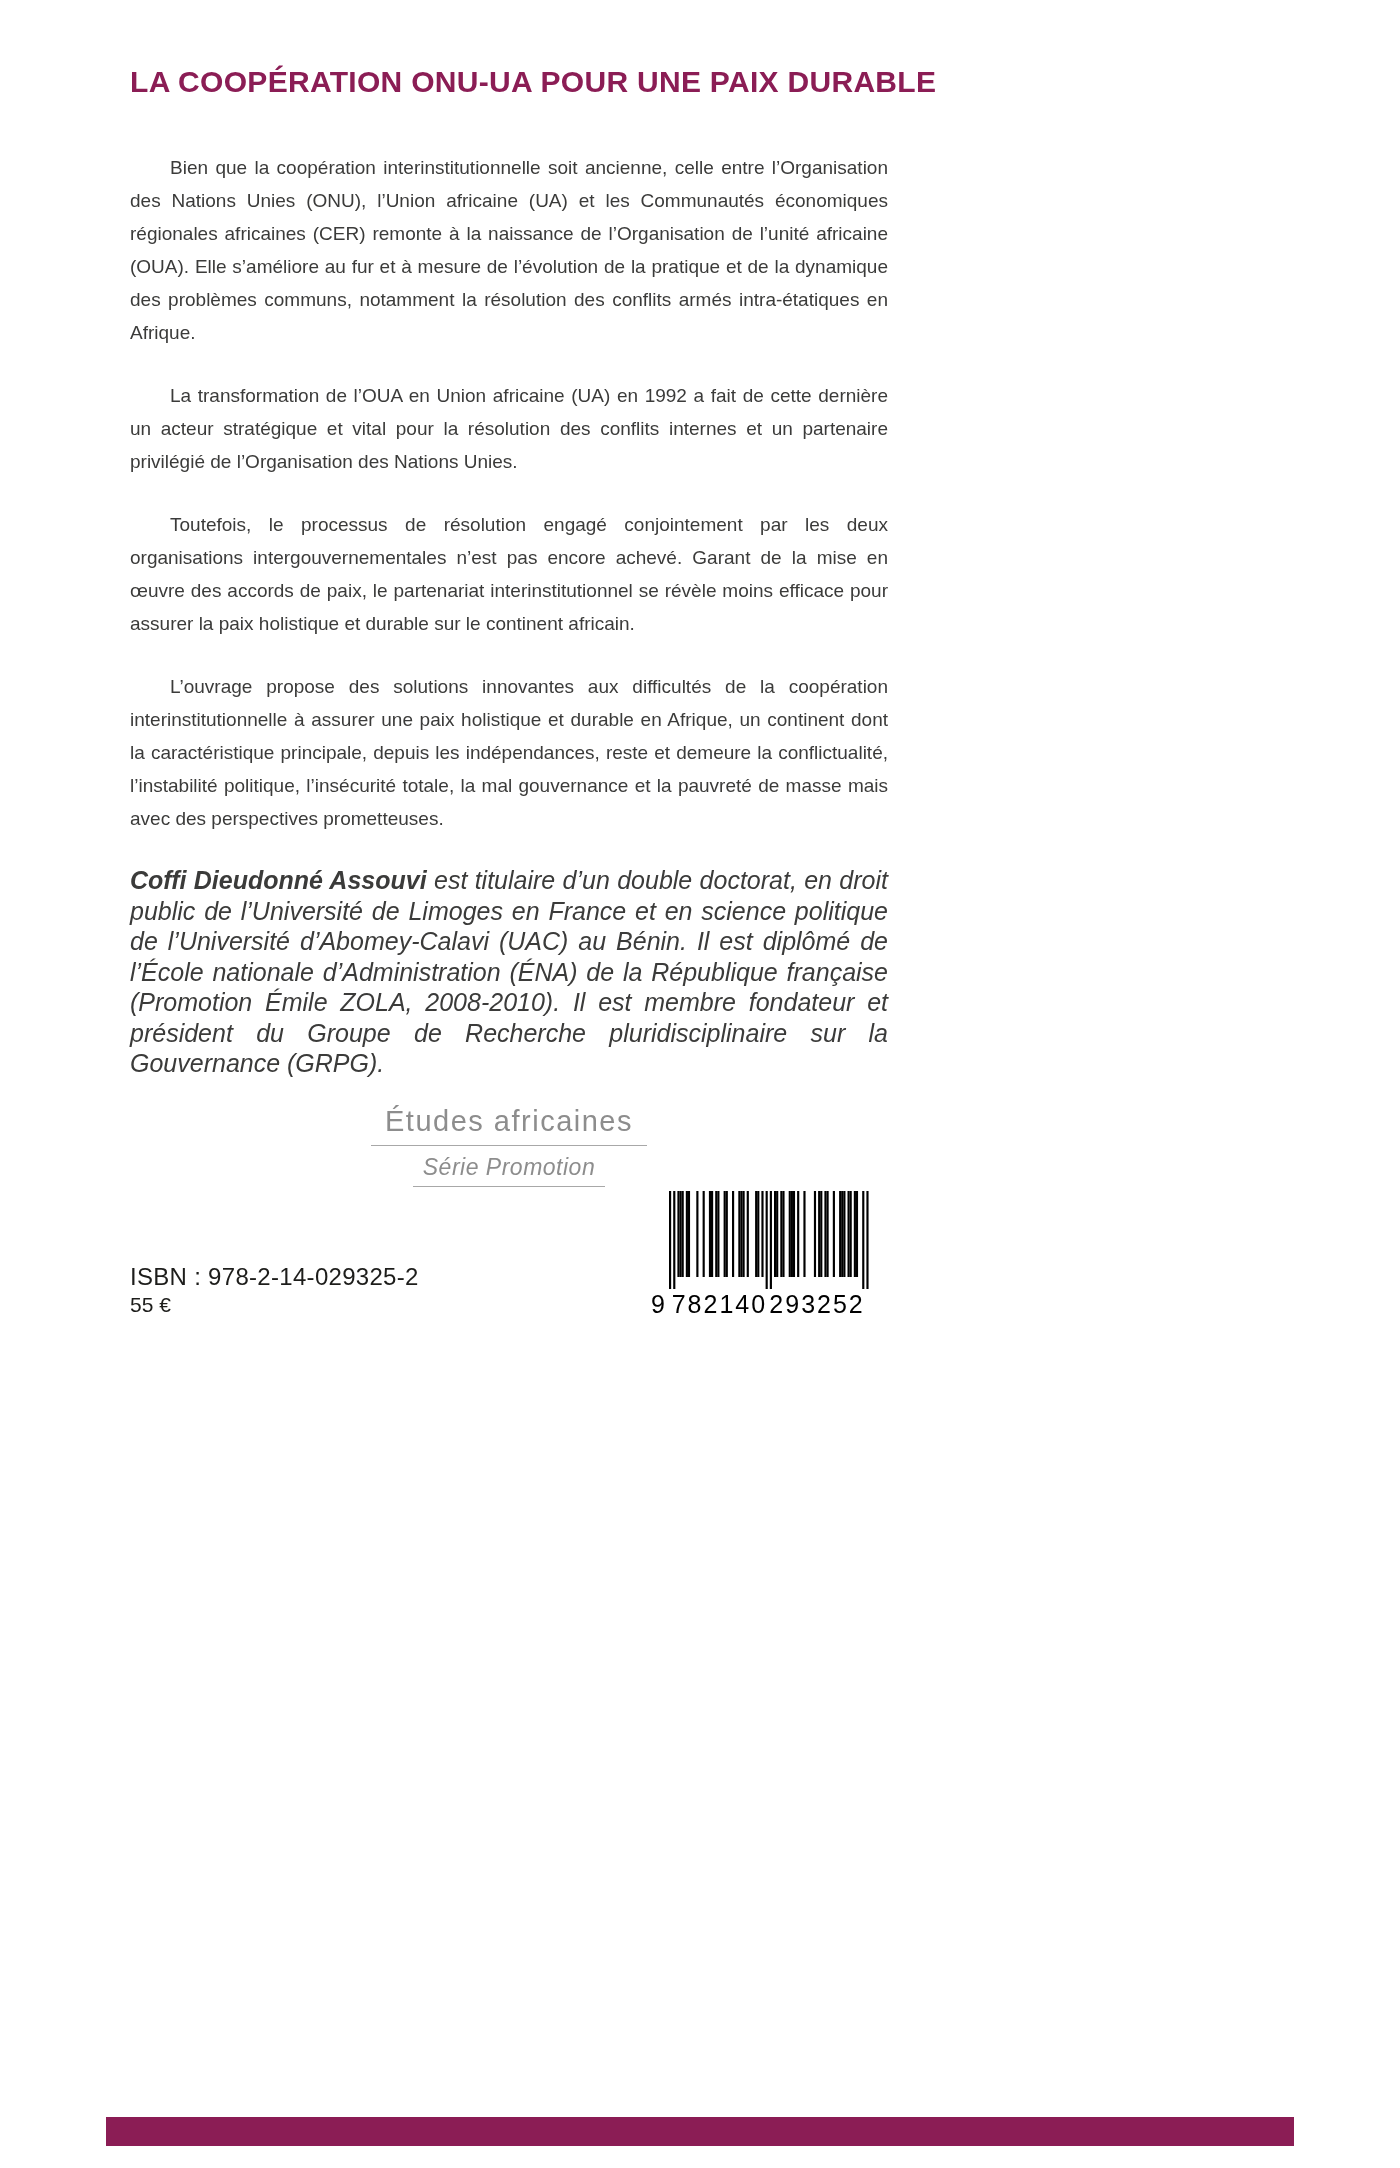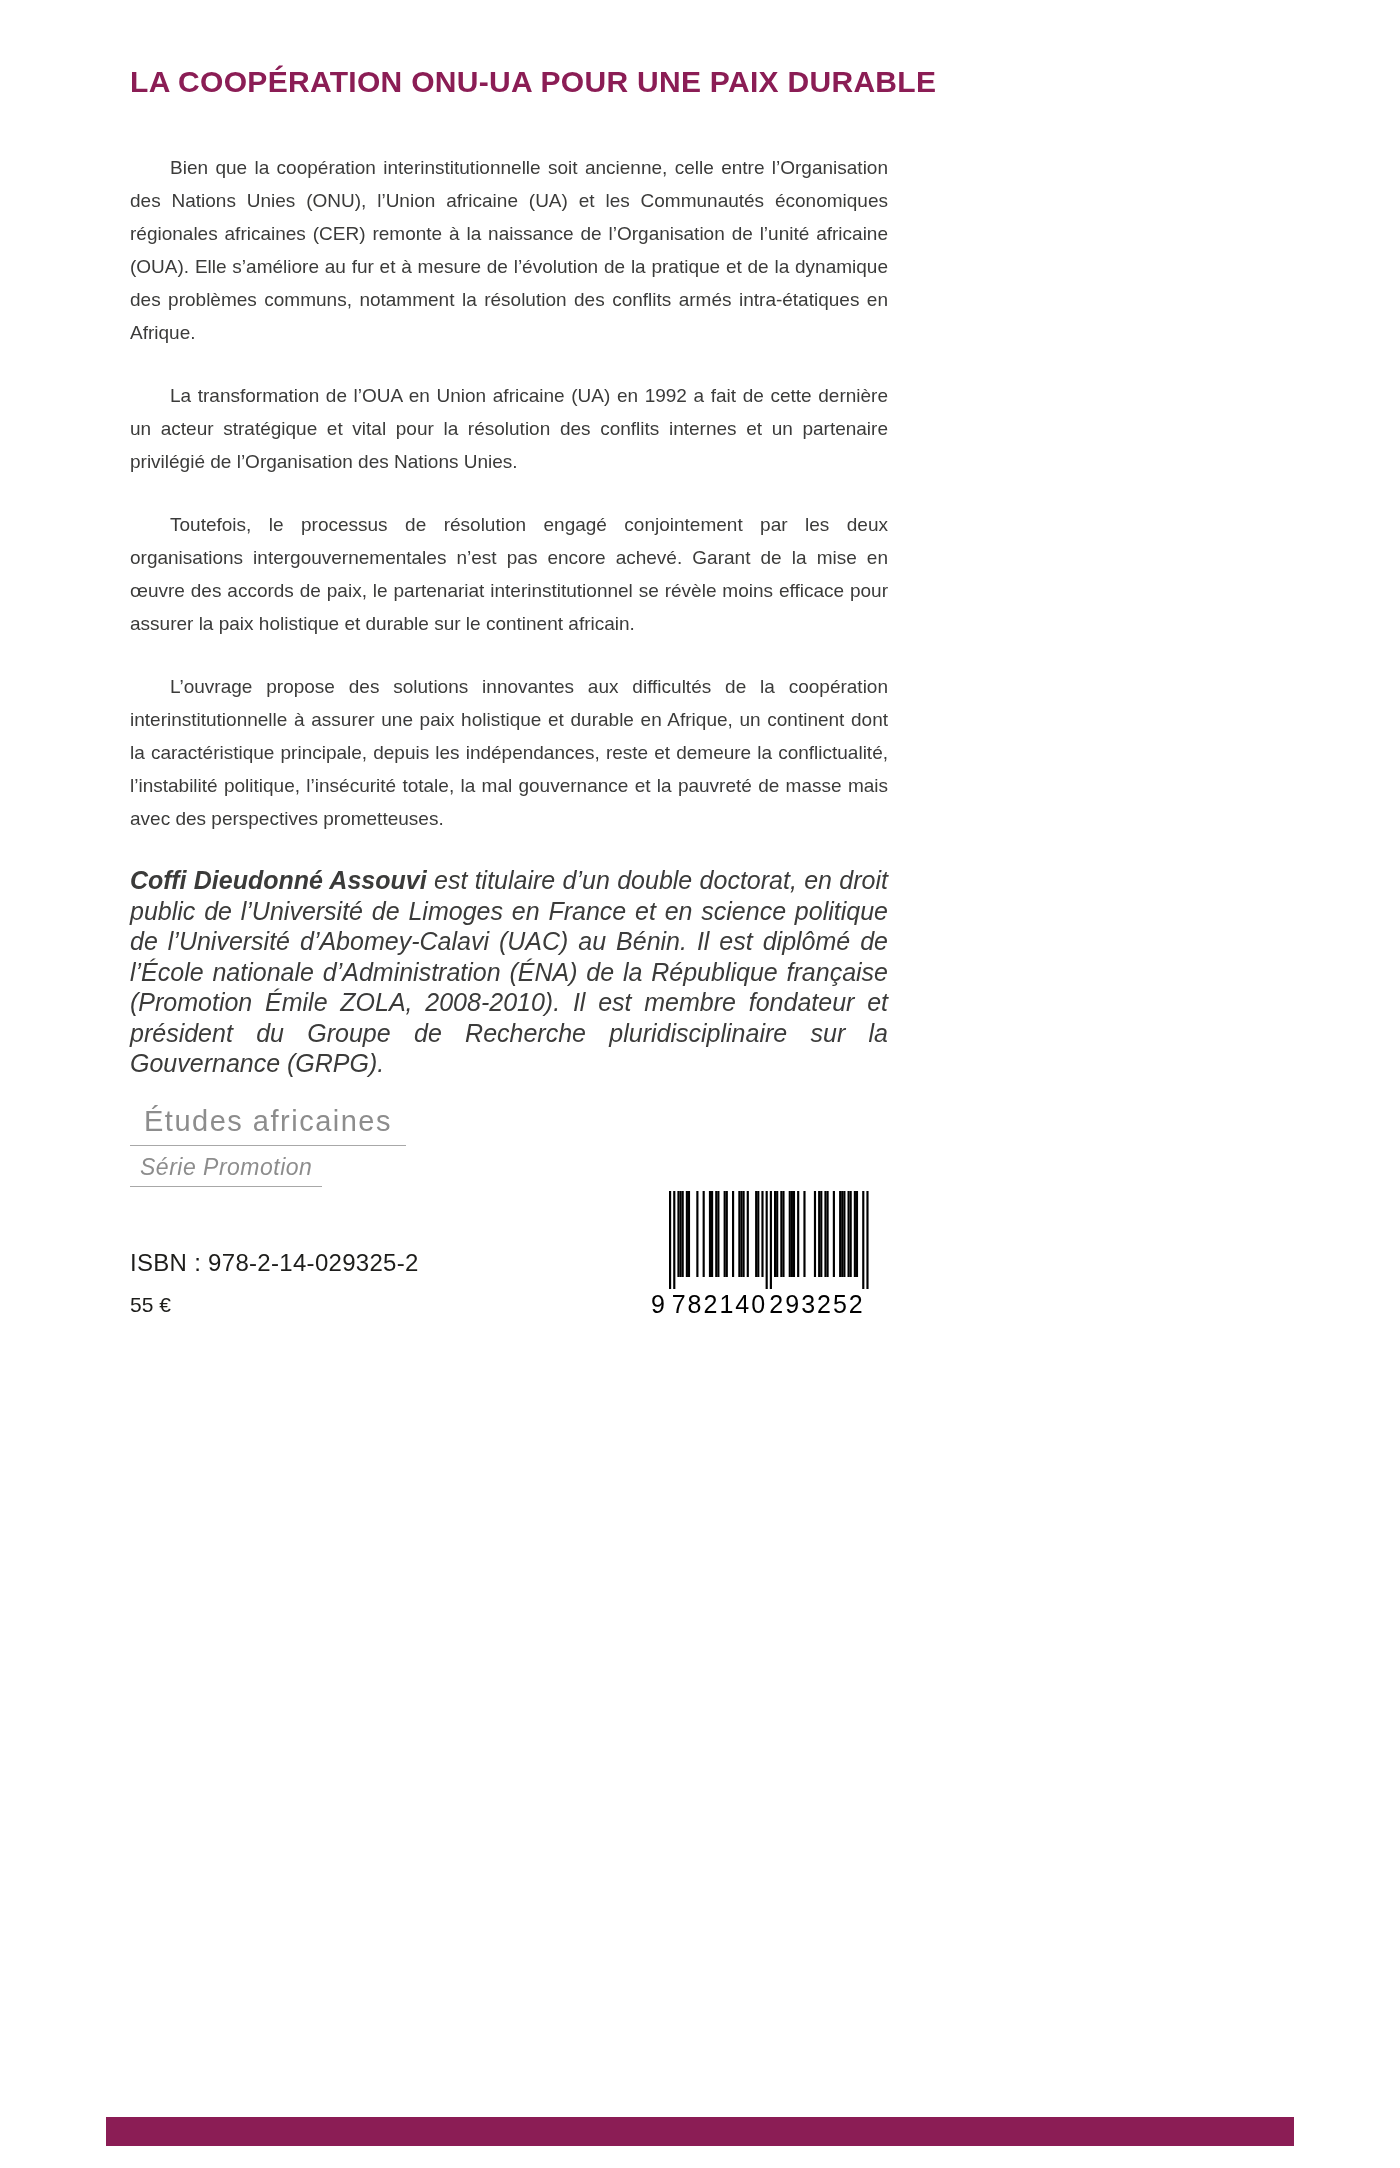--- a/index.html
+++ b/index.html
@@ -9,27 +9,27 @@
   *{margin:0;padding:0;box-sizing:border-box;}
   html,body{background:#ffffff;}
   body{width:1400px;height:2168px;margin:0;font-family:"Liberation Sans",sans-serif;}
   .page{position:relative;width:1400px;height:2156px;background:#ffffff;overflow:hidden;}
   .content{position:absolute;left:130px;top:58px;width:758px;}
   .title{color:var(--accent);font-size:30px;font-weight:700;line-height:47px;letter-spacing:0.3px;margin-bottom:46px;}
   .title span{display:block;white-space:nowrap;}
   .synopsis p{font-size:19px;line-height:33px;color:var(--ink);text-align:justify;text-indent:40px;margin-bottom:30px;}
   .bio{font-size:25px;line-height:30.5px;color:var(--ink);font-style:italic;text-align:justify;margin-top:10px;}
   .bio strong{font-weight:700;}
-  .series{text-align:left;margin-top:26px;}
+  .series{text-align:center;margin-top:26px;}
   .collection{display:inline-block;font-size:29px;font-weight:400;color:#8d8d8d;letter-spacing:1.5px;padding:0 14px 7px;border-bottom:1px solid #a8a8a8;}
   .serie-wrap{margin-top:8px;}
   .serie{display:inline-block;font-size:23px;font-style:italic;color:#8d8d8d;letter-spacing:0.5px;padding:0 10px 5px;border-bottom:1px solid #a8a8a8;}
   .footer-row{display:flex;justify-content:space-between;align-items:flex-end;margin-top:4px;}
   .isbn-block{color:#1d1d1b;padding-bottom:4px;}
-  .isbn{font-size:24px;letter-spacing:0.3px;margin-bottom:16px;}
+  .isbn{font-size:24px;letter-spacing:0.3px;margin-bottom:2px;}
   .price{font-size:21px;}
   .barcode{background:#ffffff;line-height:0;}
   .bottom-bar{position:absolute;left:106px;right:106px;bottom:10px;height:29px;background:var(--accent);}
 </style>
 </head>
 <body>
 
 <div class="page">
 
   <div class="content">

